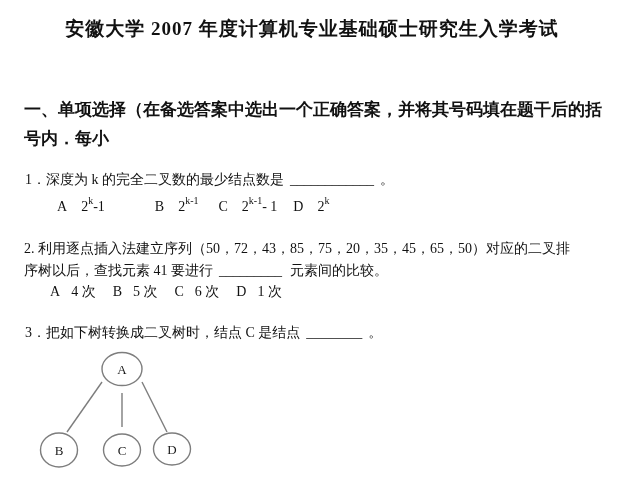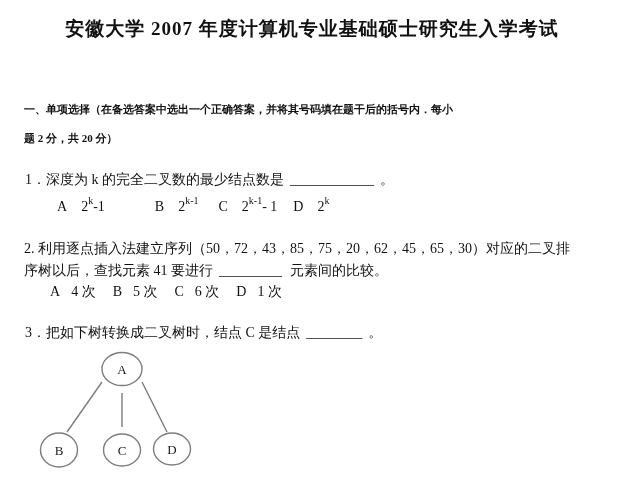--- a/index.html
+++ b/index.html
@@ -21,21 +21,21 @@
     font-size: 19px;
     font-weight: bold;
     letter-spacing: 1px;
     margin: 0;
   }
   .section-heading {
     position: absolute;
     top: 95px;
     left: 24px;
     width: 592px;
-    font-size: 11px;
+    font-size: 17px;
     font-weight: bold;
     line-height: 29px;
   }
   .q-line { position: absolute; font-size: 14px; white-space: nowrap; font-family: Liberation Serif, serif; }
   .q1-text   { top: 171px; left: 25px; }
   .q1-opts   { top: 196px; left: 57px; }
   .q2-block  { top: 238px; left: 24px; width: 592px; line-height: 22px; white-space: normal; }
   .q2-opts   { top: 283px; left: 50px; }
   .q3-text   { top: 324px; left: 25px; text-align: center; }
   .blank {
@@ -71,30 +71,29 @@
 </style>
 </head>
 <body>
 
 <div class="page">
 
   <h1 class="doc-title">安徽大学 2007 年度计算机专业基础硕士研究生入学考试</h1>
 
   <div class="section-heading">
     <div>一、单项选择（在备选答案中选出一个正确答案，并将其号码填在题干后的括号内．每小</div>
-    <div>题 2 分，共 20 分）</div>
   </div>
 
   <div class="q-line q1-text"><span>1．</span><span>深度为 k 的完全二叉数的最少结点数是</span><span class="blank">____________</span><span>。</span></div>
 
   <div class="q-line q1-opts">
     <span class="opt opt-a"><span class="opt-label">A</span><span class="formula"><span>2</span><sup>k</sup><span>-1</span></span></span><span class="opt opt-b"><span class="opt-label">B</span><span class="formula"><span>2</span><sup>k-1</sup><span></span></span></span><span class="opt opt-c"><span class="opt-label">C</span><span class="formula"><span>2</span><sup>k-1</sup><span>- 1</span></span></span><span class="opt"><span class="opt-label">D</span><span class="formula"><span>2</span><sup>k</sup><span></span></span></span>
   </div>
 
-  <div class="q-line q2-block"><span>2.</span> <span>利用逐点插入法建立序列（50，72，43，85，75，20，62，45，65，30）对应的二叉排</span><br><span>序树以后，查找元素 41 要进行</span><span class="blank blank-tight">_________</span><span>元素间的比较。</span></div>
+  <div class="q-line q2-block"><span>2.</span> <span>利用逐点插入法建立序列（50，72，43，85，75，20，35，45，65，50）对应的二叉排</span><br><span>序树以后，查找元素 41 要进行</span><span class="blank blank-tight">_________</span><span>元素间的比较。</span></div>
 
   <div class="q-line q2-opts">
     <span class="opt2"><span class="opt-label">A</span><span>4 次</span></span><span class="opt2"><span class="opt-label">B</span><span>5 次</span></span><span class="opt2"><span class="opt-label">C</span><span>6 次</span></span><span class="opt2"><span class="opt-label">D</span><span>1 次</span></span>
   </div>
 
   <div class="q-line q3-text"><span>3．</span><span>把如下树转换成二叉树时，结点 C 是结点</span><span class="blank">________</span><span>。</span></div>
 
   <div class="tree-figure">
     <svg width="210" height="125" viewBox="0 0 210 125">
       <g fill="none" stroke-width="1.4" stroke="#7d7d7d">

